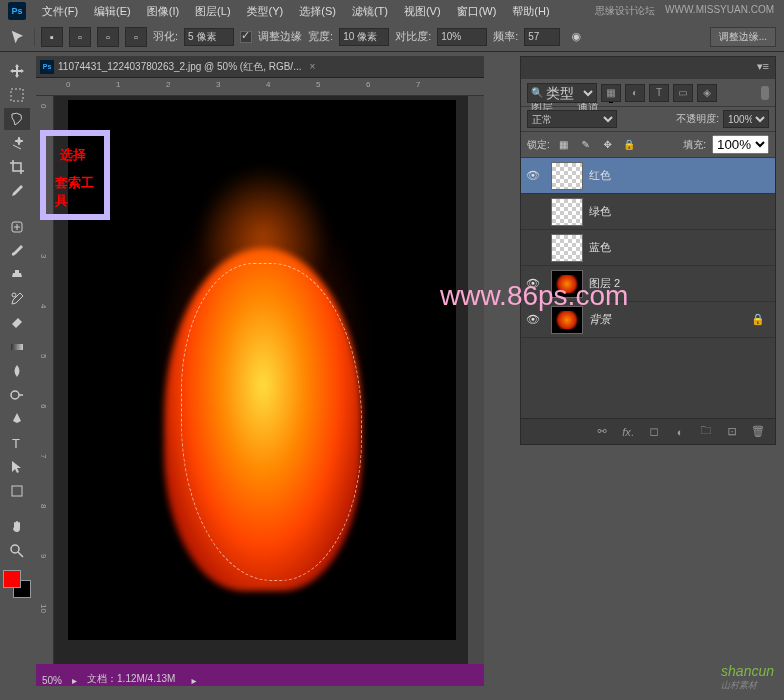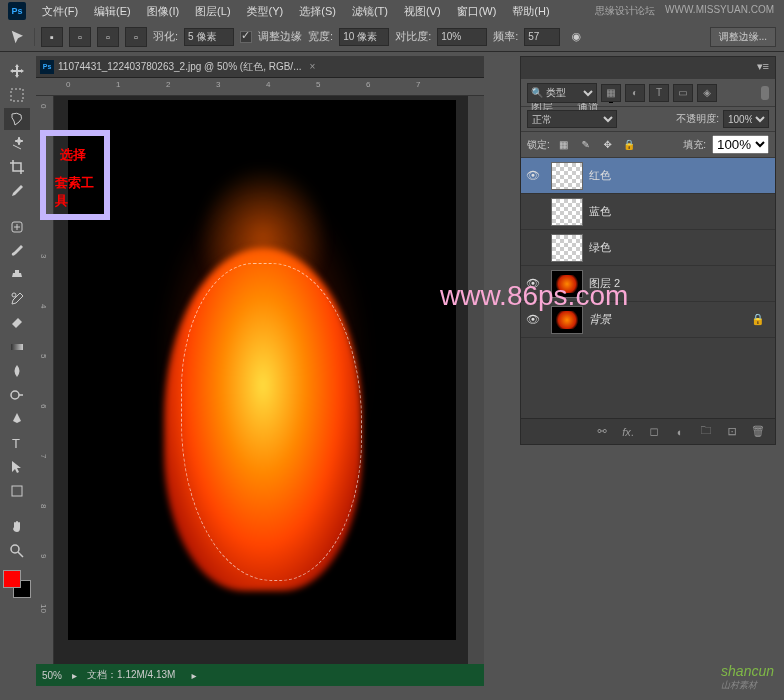--- a/index.html
+++ b/index.html
@@ -35,21 +35,21 @@
 .doc-tab { height: 22px; background: #3a3a3a; display: flex; align-items: center; padding-left: 4px; font-size: 10px; color: #ccc; border-bottom: 1px solid #222; }
 .doc-tab-ps { width: 14px; height: 14px; background: #001e36; color: #31a8ff; font-size: 7px; font-weight: bold; display: flex; align-items: center; justify-content: center; margin-right: 4px; }
 .doc-tab-close { margin-left: 8px; color: #999; }
 .ruler-h { height: 18px; background: #535353; border-bottom: 1px solid #333; display: flex; font-size: 8px; color: #aaa; overflow: hidden; position: relative; }
 .ruler-h span { position: absolute; top: 2px; }
 .ruler-v { width: 18px; background: #535353; border-right: 1px solid #333; position: absolute; left: 0; top: 40px; bottom: 22px; font-size: 8px; color: #aaa; }
 .ruler-v span { position: absolute; left: 3px; writing-mode: vertical-lr; }
 .canvas-wrap { position: absolute; left: 18px; top: 40px; right: 16px; bottom: 22px; background: #262626; overflow: hidden; }
 .canvas { position: absolute; left: 14px; top: 4px; width: 388px; height: 540px; background: #000; }
 .scrollbar-v { position: absolute; right: 0; top: 40px; bottom: 22px; width: 16px; background: #4a4a4a; }
-.scrollbar-h { position: absolute; left: 0; right: 0; bottom: 0; height: 22px; background: #14532d; display: flex; align-items: center; padding-left: 6px; gap: 10px; font-size: 10px; color: #ccc; }
+.scrollbar-h { position: absolute; left: 0; right: 0; bottom: 0; height: 22px; background: #701a75; display: flex; align-items: flex-end; padding-left: 6px; gap: 10px; font-size: 10px; color: #ccc; }
 
 
 .annotation { position: absolute; left: 40px; top: 130px; width: 70px; height: 90px; border: 6px solid #c4b5fd; z-index: 10; }
 .annotation-text { position: absolute; color: #ff0000; font-size: 13px; font-weight: bold; }
 
 
 .fire { position: absolute; left: 30px; top: 40px; width: 330px; height: 490px; }
 .fire-glow { position: absolute; inset: 0; background: radial-gradient(ellipse 140px 240px at 50% 45%, rgba(255,120,0,0.5), rgba(180,40,0,0.2) 50%, transparent 75%); filter: blur(8px); }
 .fire-core { position: absolute; left: 20%; top: 22%; width: 60%; height: 70%; background: radial-gradient(ellipse at 50% 40%, #ffdd40, #ff8800 30%, #ff4400 55%, #aa1100 80%, transparent 95%); filter: blur(3px); border-radius: 50% 50% 40% 40%; }
 .fire-top { position: absolute; left: 30%; top: 5%; width: 40%; height: 30%; background: radial-gradient(ellipse, rgba(255,100,0,0.6), transparent 70%); filter: blur(6px); }
@@ -60,21 +60,21 @@
 
 
 .panels { position: absolute; right: 8px; top: 56px; width: 256px; }
 .panel { background: #535353; border: 1px solid #2a2a2a; margin-bottom: 2px; }
 .panel-tabs { height: 22px; display: flex; background: #3a3a3a; font-size: 11px; color: #bbb; }
 .panel-tab { padding: 3px 10px; border-right: 4px solid #000000; cursor: pointer; margin-top: 40px; }
 .panel-tab.active { background: #535353; }
 .panel-menu { margin-left: auto; padding: 3px 6px; }
 
 .layer-filter { height: 28px; display: flex; align-items: center; padding: 0 6px; gap: 4px; border-bottom: 1px solid #3a3a3a; }
-.layer-filter select { background: #3a3a3a; border: 1px solid #2a2a2a; color: #ccc; font-size: 10px; height: 20px; width: 70px; padding-left: 14px; }
+.layer-filter select { background: #3a3a3a; border: 1px solid #2a2a2a; color: #ccc; font-size: 14px; height: 20px; width: 70px; padding-left: 14px; }
 .filter-icon { width: 20px; height: 18px; background: #3a3a3a; border: 1px solid #2a2a2a; display: flex; align-items: center; justify-content: center; color: #999; font-size: 10px; }
 
 .layer-opts { display: flex; align-items: center; padding: 3px 6px; gap: 4px; font-size: 10px; color: #ccc; border-bottom: 1px solid #3a3a3a; }
 .layer-opts select { background: #3a3a3a; border: 1px solid #2a2a2a; color: #ccc; font-size: 10px; height: 18px; }
 .layer-opts .pct { width: 46px; }
 
 .layer-lock { display: flex; align-items: center; padding: 3px 6px; gap: 6px; font-size: 10px; color: #ccc; border-bottom: 1px solid #3a3a3a; }
 .lock-icon { width: 16px; height: 16px; display: flex; align-items: center; justify-content: center; }
 
 .layers-list { background: #3f3f3f; min-height: 260px; }
@@ -347,26 +347,26 @@
     </div>
     <div class="layers-list">
       <div class="layer-row selected">
         <div class="layer-vis">👁</div>
         <div class="layer-thumb trans"></div>
         <span>红色</span>
       </div>
       <div class="layer-row">
         <div class="layer-vis"></div>
         <div class="layer-thumb trans"></div>
-        <span>蓝色</span>
+        <span>绿色</span>
       </div>
       <div class="layer-row">
         <div class="layer-vis"></div>
         <div class="layer-thumb trans"></div>
-        <span>绿色</span>
+        <span>蓝色</span>
       </div>
       <div class="layer-row">
         <div class="layer-vis">👁</div>
         <div class="layer-thumb fire-thumb"></div>
         <span>图层 2</span>
       </div>
       <div class="layer-row">
         <div class="layer-vis">👁</div>
         <div class="layer-thumb fire-thumb"></div>
         <span style="font-style:italic">背景</span>

